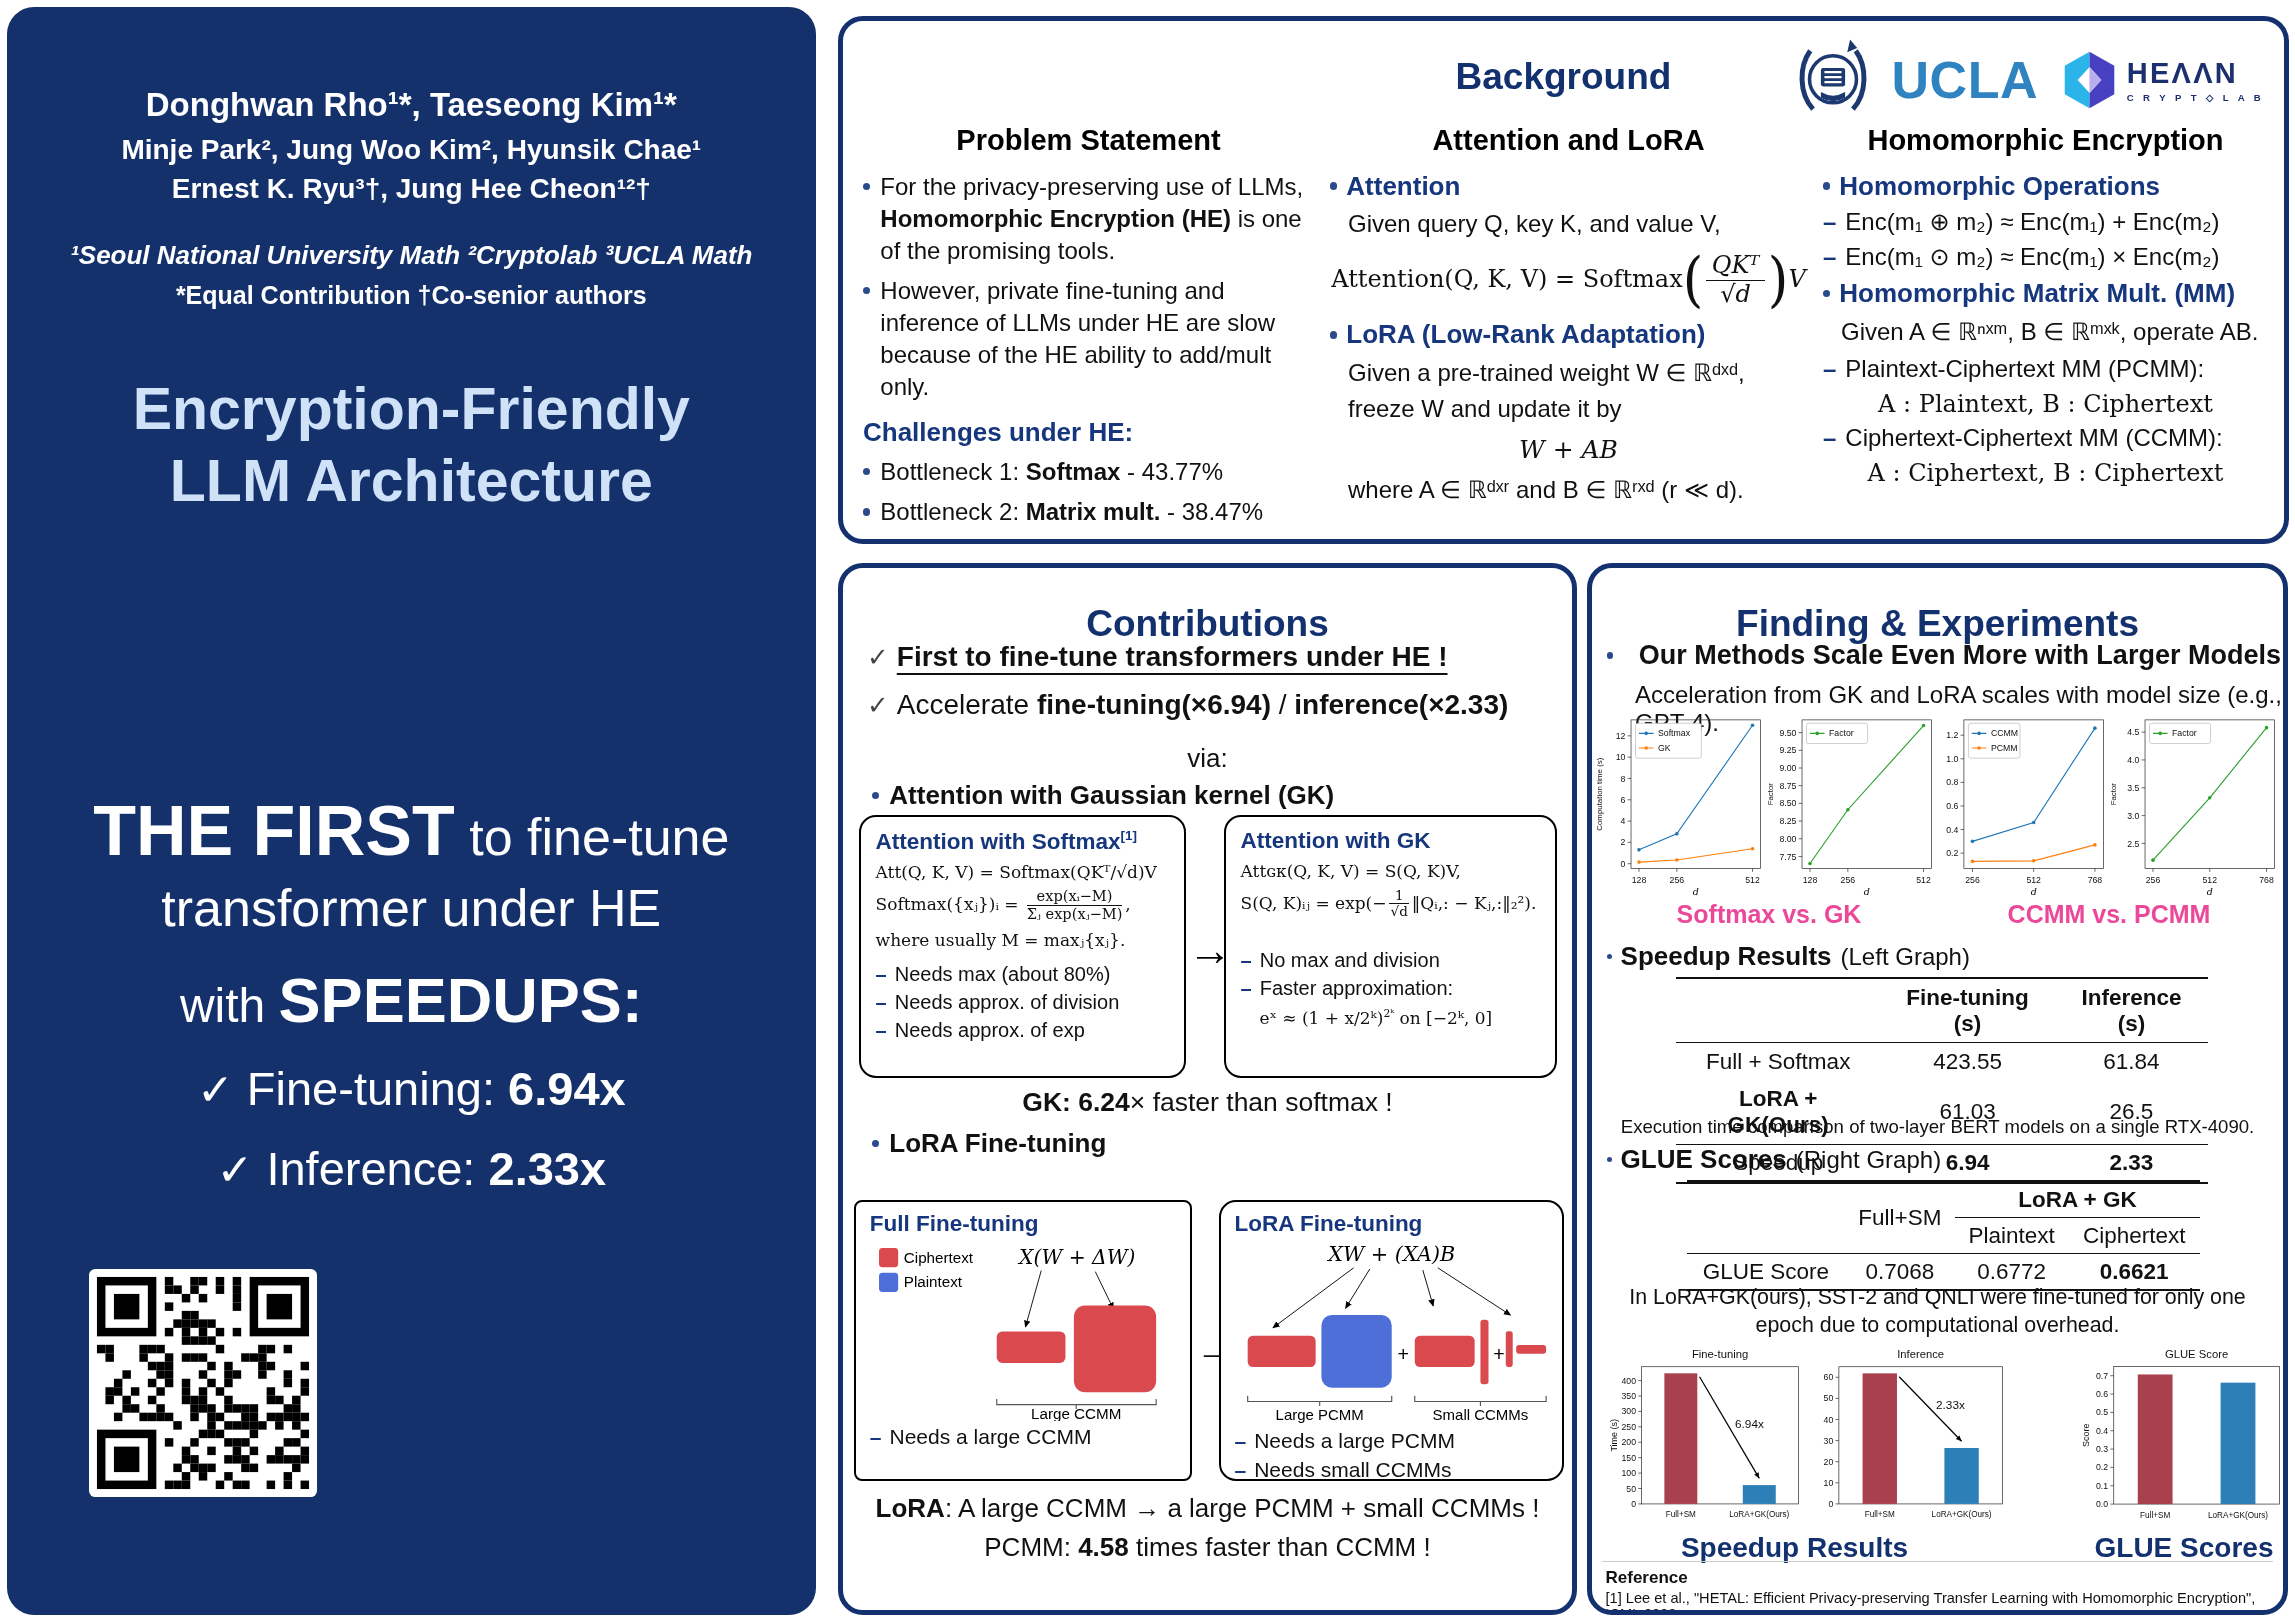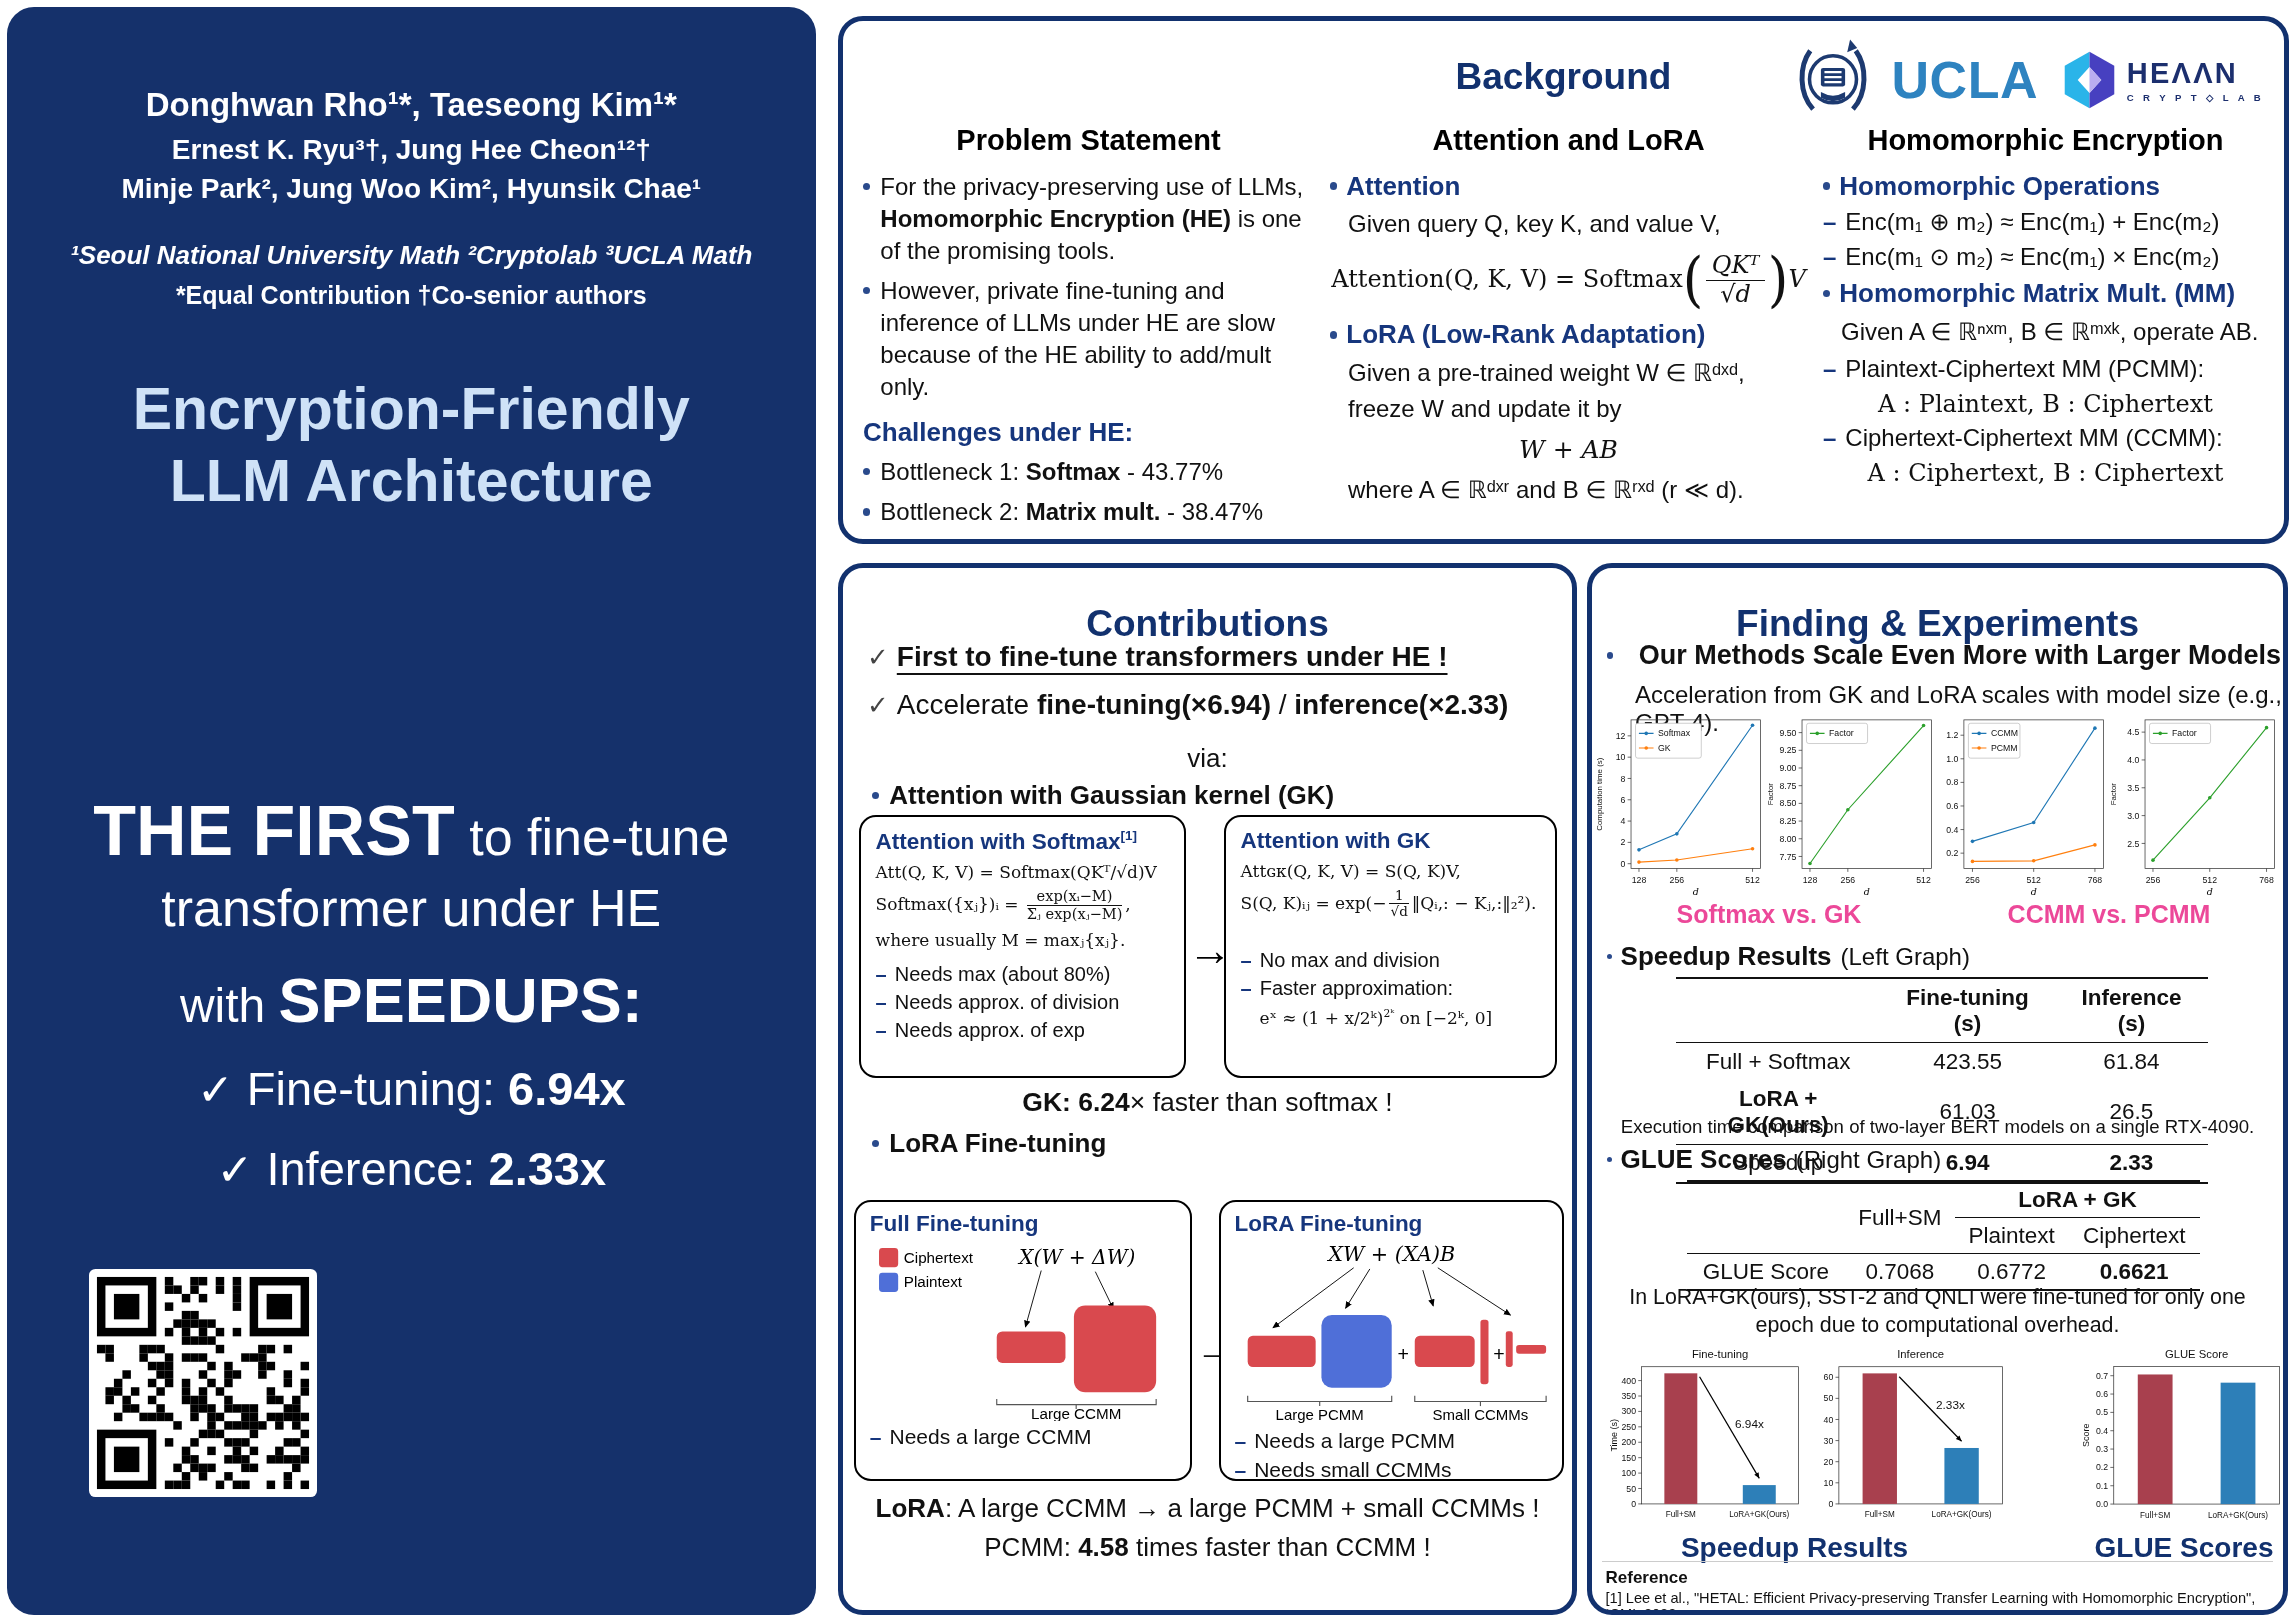--- a/index.html
+++ b/index.html
@@ -72,21 +72,21 @@
   .bt sup{font-size:13.5px;}
   .fm{font-family:"DejaVu Serif",serif;font-size:17px;margin-top:6.8px;white-space:nowrap;}
   .cons{margin-top:13.5px;font-size:20px;}
   .cons>div{display:flex;gap:8px;margin:5px 0;align-items:baseline;}
   .cons.gap{margin-top:29px;}
   .midarrow{position:absolute;left:345px;top:110px;font-size:44px;font-weight:bold;color:#000;}
   .gkres{position:absolute;top:519px;left:0;right:0;text-align:center;font-size:26.5px;}
   .lintro{position:absolute;top:598px;left:33px;font-size:22.5px;}
   .ftrow{position:absolute;top:632px;left:0;right:0;height:282px;}
   .fbox{position:absolute;height:281px;border:2.8px solid #000;border-radius:17px;padding:9px 13.5px;box-sizing:border-box;background:#fff;}
-  .fbox.l{left:11.3px;width:338px;} .fbox.r{left:376px;width:345px;}
+  .fbox.l{left:11.3px;width:338px;border-radius:8px;} .fbox.r{left:376px;width:345px;}
   .midarrow2{position:absolute;left:352px;top:125px;font-size:42px;font-weight:bold;}
   .dsvg{display:block;width:100%;height:auto;margin-top:2.3px;}
   .bcon{display:flex;gap:8px;font-size:21px;margin-top:4.5px;align-items:baseline;}
   .concl{position:absolute;left:0;right:0;text-align:center;font-size:26px;}
   .k1{top:925px;} .k2{top:964px;}
   
   .fep{left:1587px;top:563px;width:701px;height:1052px;}
   .sh{position:absolute;top:72px;left:14.6px;display:flex;gap:26px;align-items:center;font-size:27px;}
   .sh .dot{margin-top:0;width:6.2px;height:6.2px;flex-basis:6.2px;}
   .shb{font-weight:bold;}
@@ -118,22 +118,22 @@
   .refline{position:absolute;top:993px;left:10px;right:10px;border-top:1.1px solid #ccc;}
   .refh{position:absolute;top:1000px;left:13.5px;font-size:17px;font-weight:bold;}
   .reft{position:absolute;top:1022px;left:13.5px;font-size:14.6px;}
 </style>
 </head>
 <body>
 
 <aside class="left">
   <div class="authors">
     <div class="a1">Donghwan Rho¹*, Taeseong Kim¹*</div>
+    <div class="a2">Minje Park²,  Jung Woo Kim²,  Hyunsik Chae¹</div>
     <div class="a2">Ernest K. Ryu³†, Jung Hee Cheon¹²†</div>
-    <div class="a2">Minje Park²,  Jung Woo Kim²,  Hyunsik Chae¹</div>
     <div class="affil">¹Seoul National University Math ²Cryptolab ³UCLA Math</div>
     <div class="note">*Equal Contribution †Co-senior authors</div>
   </div>
   <div class="ptitle">
     <div>Encryption-Friendly</div>
     <div>LLM Architecture</div>
   </div>
   <div class="pitch">
     <div class="hl1"><span class="big">THE FIRST</span><span class="rest"> to fine-tune</span></div>
     <div class="hl2">transformer under HE</div>

